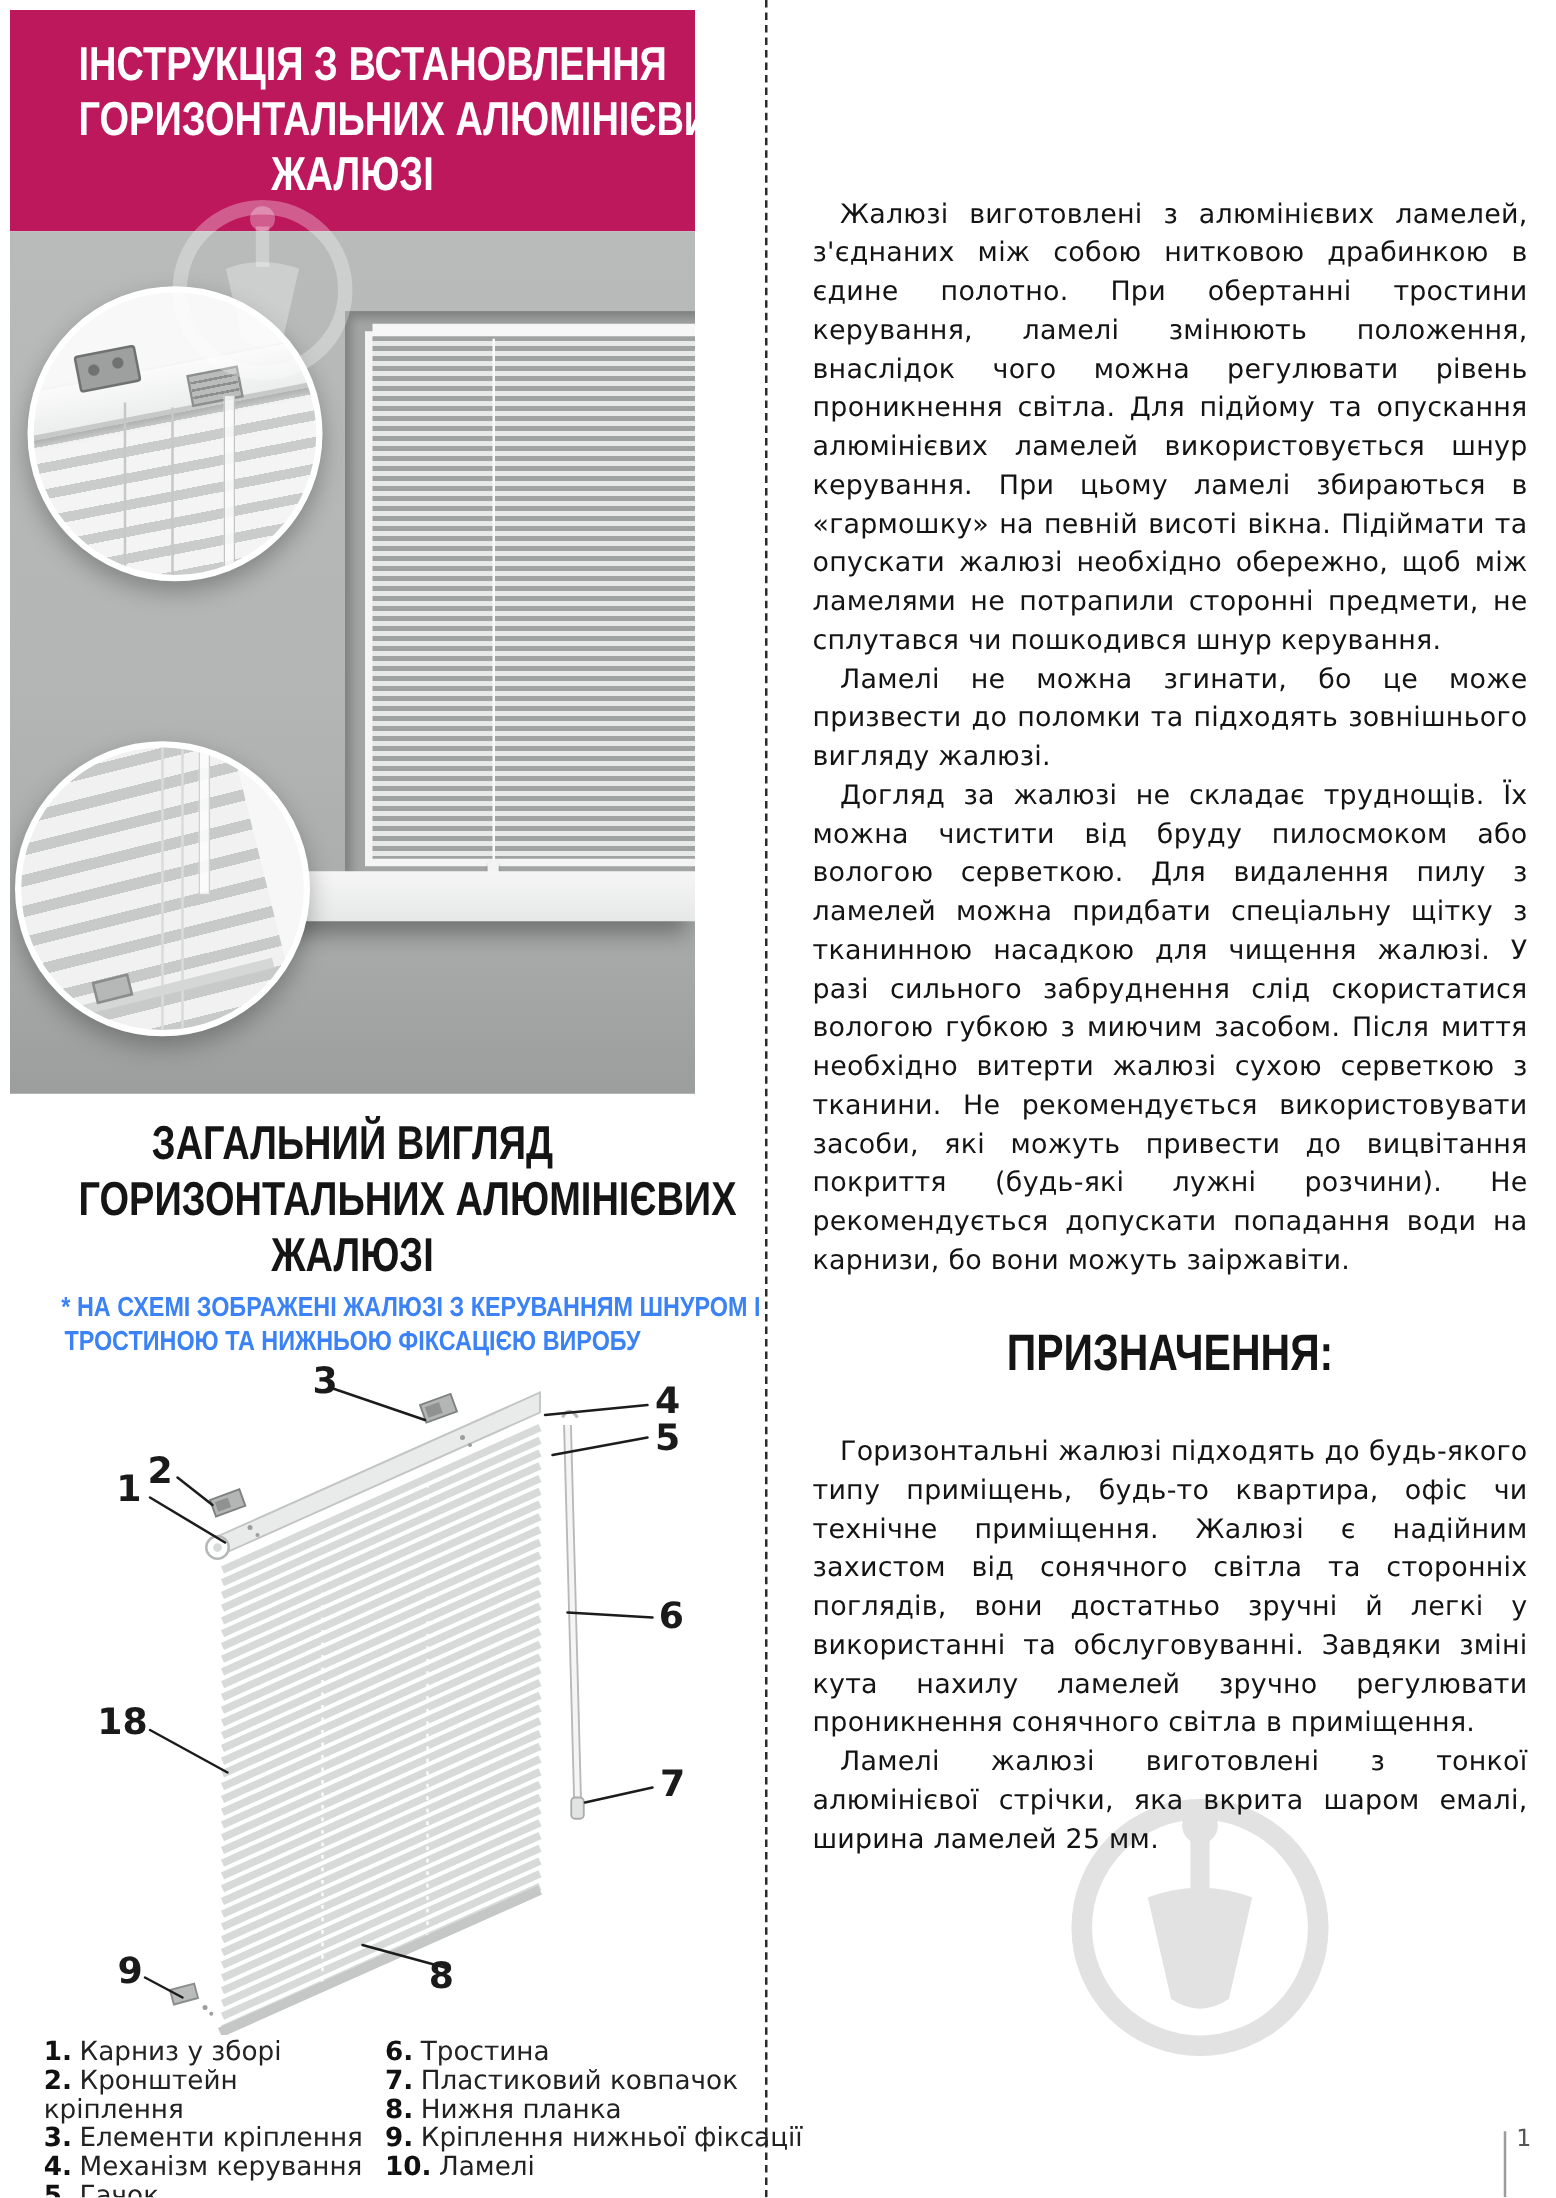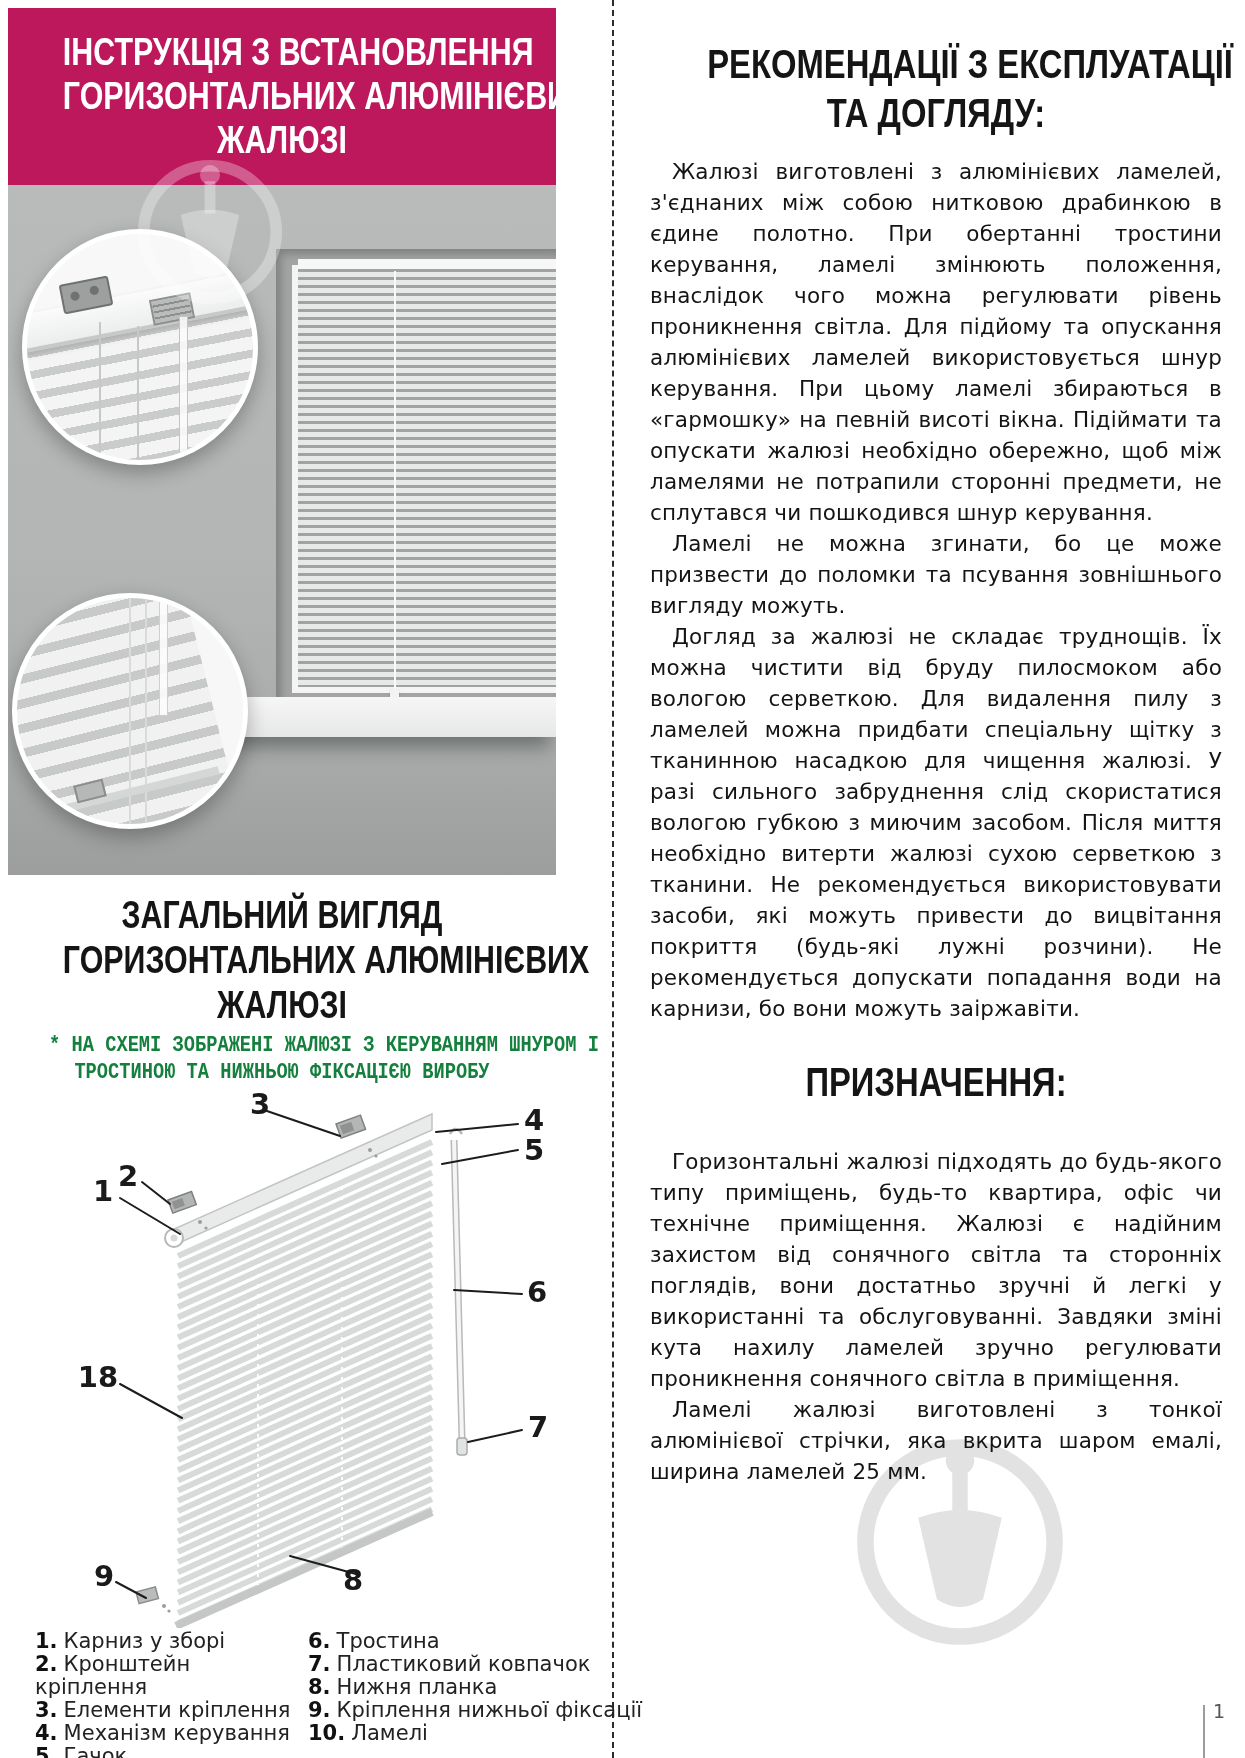--- a/index.html
+++ b/index.html
@@ -67,22 +67,22 @@
   .zc-b .b-bracket{position:absolute;left:58px;top:184px;width:26px;height:14px;background:#b5b8b7;
     border:2px solid #8a8d8c;transform:rotate(-14deg);}
 
   .watermark{pointer-events:none;}
   .wm-top{left:133px;top:155px;width:154px;height:154px;color:rgba(255,255,255,.30);}
   .wm-bottom{left:850px;top:1432px;width:220px;height:220px;color:#e2e2e2;}
 
   
   .ov-heading{left:8px;top:893px;width:548px;text-align:center;color:#151515;
     font-family:"Liberation Sans",sans-serif;font-weight:700;font-size:38px;line-height:45px;}
-  .ov-note{left:8px;top:1032px;width:548px;text-align:center;color:#15803d;
-    font-family:Liberation Mono, monospace;font-weight:700;font-size:22px;line-height:27px;}
+  .ov-note{left:8px;top:1032px;width:548px;text-align:center;color:#3b82f6;
+    font-family:Liberation Sans, sans-serif;font-weight:700;font-size:22px;line-height:27px;}
 
   
   .diagram{left:20px;top:1088px;width:540px;height:540px;}
   .diagram svg{position:absolute;left:0;top:0;}
   #slats line{stroke:#d7dad9;stroke-width:6;}
   .leader{stroke:#1c1c1c;stroke-width:2;stroke-linecap:round;}
   .callout{position:absolute;transform:translate(-50%,-50%);font-family:"DejaVu Sans",sans-serif;
     font-weight:700;font-size:29px;color:#1a1a1a;}
 
   
@@ -287,27 +287,23 @@
     <div class="leg-col2">
       <div class="leg-row"><b>6.</b><span>Тростина</span></div>
       <div class="leg-row"><b>7.</b><span>Пластиковий ковпачок</span></div>
       <div class="leg-row"><b>8.</b><span>Нижня планка</span></div>
       <div class="leg-row"><b>9.</b><span>Кріплення нижньої фіксації</span></div>
       <div class="leg-row"><b>10.</b><span>Ламелі</span></div>
     </div>
   </div>
 
   <div class="abs right-col" style="height:1758px;">
-    <div class="rc-heading care-heading">
-      <span class="cond">РЕКОМЕНДАЦІЇ З ЕКСПЛУАТАЦІЇ</span>
-      <span class="cond">ТА ДОГЛЯДУ:</span>
-    </div>
     <div class="rc-text care-text">
       <p>Жалюзі виготовлені з алюмінієвих ламелей, з'єднаних між собою нитковою драбинкою в єдине полотно. При обертанні тростини керування, ламелі змінюють положення, внаслідок чого можна регулювати рівень проникнення світла. Для підйому та опускання алюмінієвих ламелей використовується шнур керування. При цьому ламелі збираються в «гармошку» на певній висоті вікна. Підіймати та опускати жалюзі необхідно обережно, щоб між ламелями не потрапили сторонні предмети, не сплутався чи пошкодився шнур керування.</p>
-      <p>Ламелі не можна згинати, бо це може призвести до поломки та псування зовнішнього вигляду можуть.</p>
+      <p>Ламелі не можна згинати, бо це може призвести до поломки та підходять зовнішнього вигляду жалюзі.</p>
       <p>Догляд за жалюзі не складає труднощів. Їх можна чистити від бруду пилосмоком або вологою серветкою. Для видалення пилу з ламелей можна придбати спеціальну щітку з тканинною насадкою для чищення жалюзі. У разі сильного забруднення слід скористатися вологою губкою з миючим засобом. Після миття необхідно витерти жалюзі сухою серветкою з тканини. Не рекомендується використовувати засоби, які можуть привести до вицвітання покриття (будь-які лужні розчини). Не рекомендується допускати попадання води на карнизи, бо вони можуть заіржавіти.</p>
     </div>
     <div class="rc-heading purpose-heading">
       <span class="cond">ПРИЗНАЧЕННЯ:</span>
     </div>
     <div class="rc-text purpose-text">
       <p>Горизонтальні жалюзі підходять до будь-якого типу приміщень, будь-то квартира, офіс чи технічне приміщення. Жалюзі є надійним захистом від сонячного світла та сторонніх поглядів, вони достатньо зручні й легкі у використанні та обслуговуванні. Завдяки зміні кута нахилу ламелей зручно регулювати проникнення сонячного світла в приміщення.</p>
       <p>Ламелі жалюзі виготовлені з тонкої алюмінієвої стрічки, яка вкрита шаром емалі, ширина ламелей 25 мм.</p>
     </div>
   </div>

